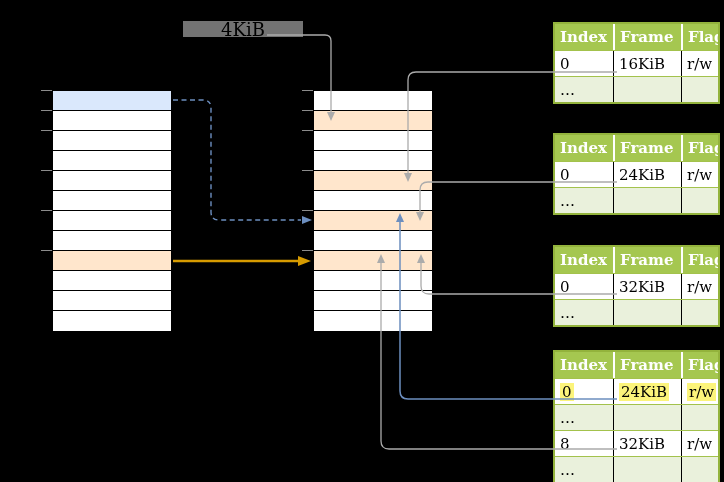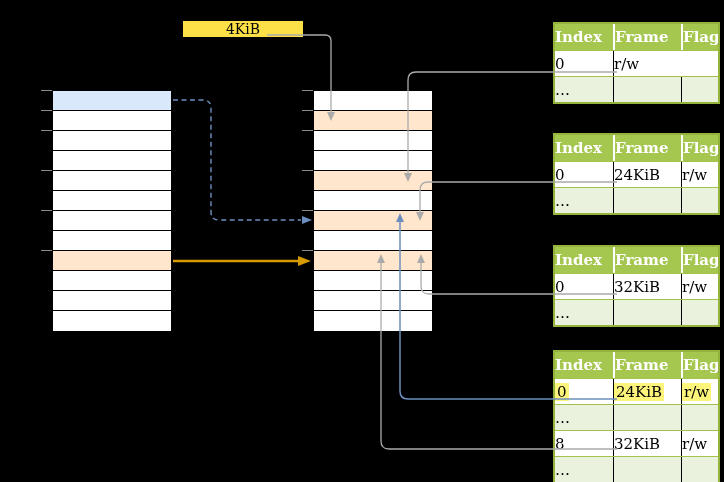--- a/index.html
+++ b/index.html
@@ -12,27 +12,27 @@
          box-sizing:border-box;background:#fff;}
   .stack .row{height:20px;box-sizing:border-box;border-bottom:1px solid #000;background:#fff;}
   .stack .row:last-child{border-bottom:none;}
   .stack .row.blue{background:#dae8fc;}
   .stack .row.orange{background:#ffe6cc;}
   .stack-left{left:52px;top:90px;}
   .stack-mid{left:313px;top:90px;}
   .tick{position:absolute;width:11px;height:1px;background:#8c8c8c;}
   
   .kib-box{position:absolute;left:183px;top:21px;width:120px;height:16px;
-           background:#fde047;text-align:center;font-size:14px;line-height:17px;}
+           background:#737373;text-align:center;font-size:18px;line-height:17px;}
   
   .pt{position:absolute;left:553px;width:163px;border:2px solid #93b33c;
       background:#fff;font-size:15px;box-sizing:content-box;}
   .pt-row{display:flex;height:25px;border-top:1px solid #a3c24c;}
   .pt-row.header{height:26px;border-top:none;background:#a5c750;}
-  .pt-cell{box-sizing:border-box;display:flex;align-items:center;
+  .pt-cell{box-sizing:border-box;display:flex;align-items:center;padding-left:5px;
            overflow:hidden;white-space:nowrap;}
   .pt-cell.c0{width:58px;}
   .pt-cell.c1{width:68px;}
   .pt-cell.c2{flex:1;}
   .pt-row.header .pt-cell{color:#fff;font-weight:bold;border-left:2px solid #fff;}
   .pt-row.header .pt-cell.c0{border-left:none;}
   .pt-row:not(.header) .pt-cell{border-left:1px solid #000;}
   .pt-row:not(.header) .pt-cell.c0{border-left:none;}
   .pt-row.alt{background:#eaf1dc;}
   .pt-row .hl{background:#fcf47b;padding:0 2px;}
@@ -93,20 +93,21 @@
     </div>
 
   <div class="pt pt1" id="pt1">
       <div class="pt-row header">
         <div class="pt-cell c0">Index</div>
         <div class="pt-cell c1">Frame</div>
         <div class="pt-cell c2">Flags</div>
       </div>
       <div class="pt-row">
         <div class="pt-cell c0">0</div>
+        <div class="pt-cell c1">16KiB</div>
         <div class="pt-cell c2">r/w</div>
       </div>
       <div class="pt-row alt">
         <div class="pt-cell c0">…</div>
         <div class="pt-cell c1"></div>
         <div class="pt-cell c2"></div>
       </div>
     </div>
   <div class="pt pt2" id="pt2">
       <div class="pt-row header">

